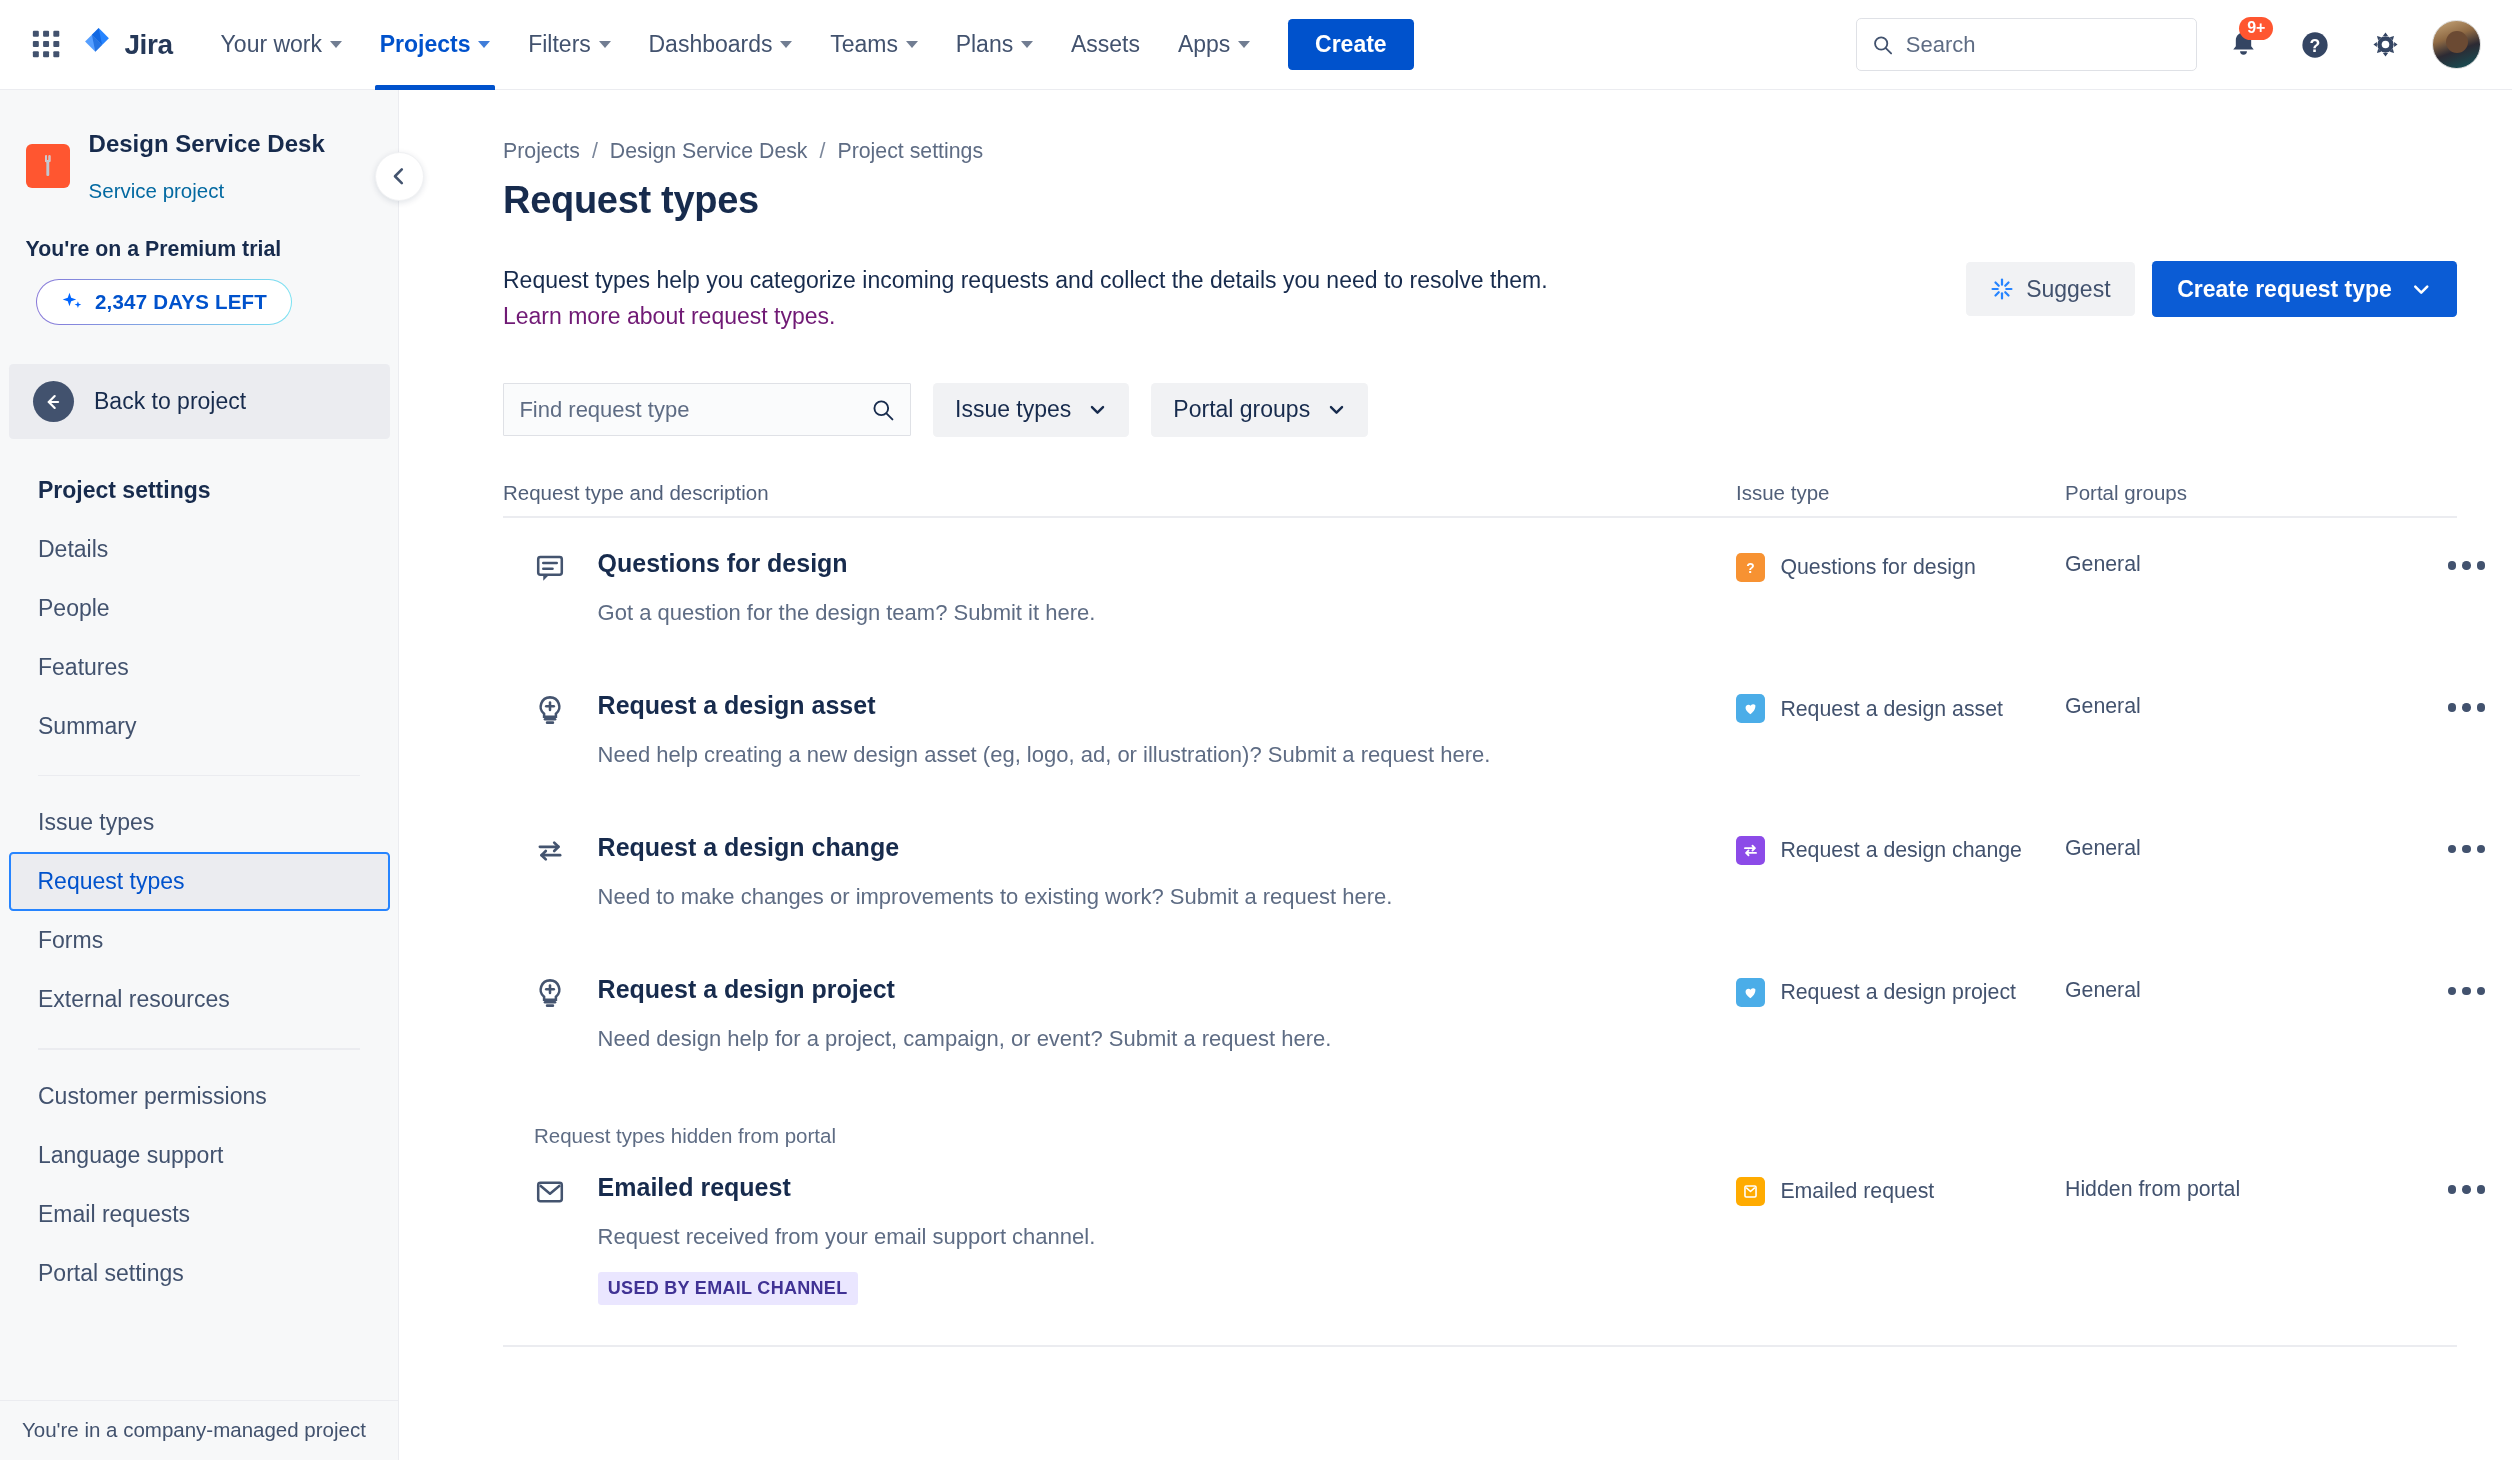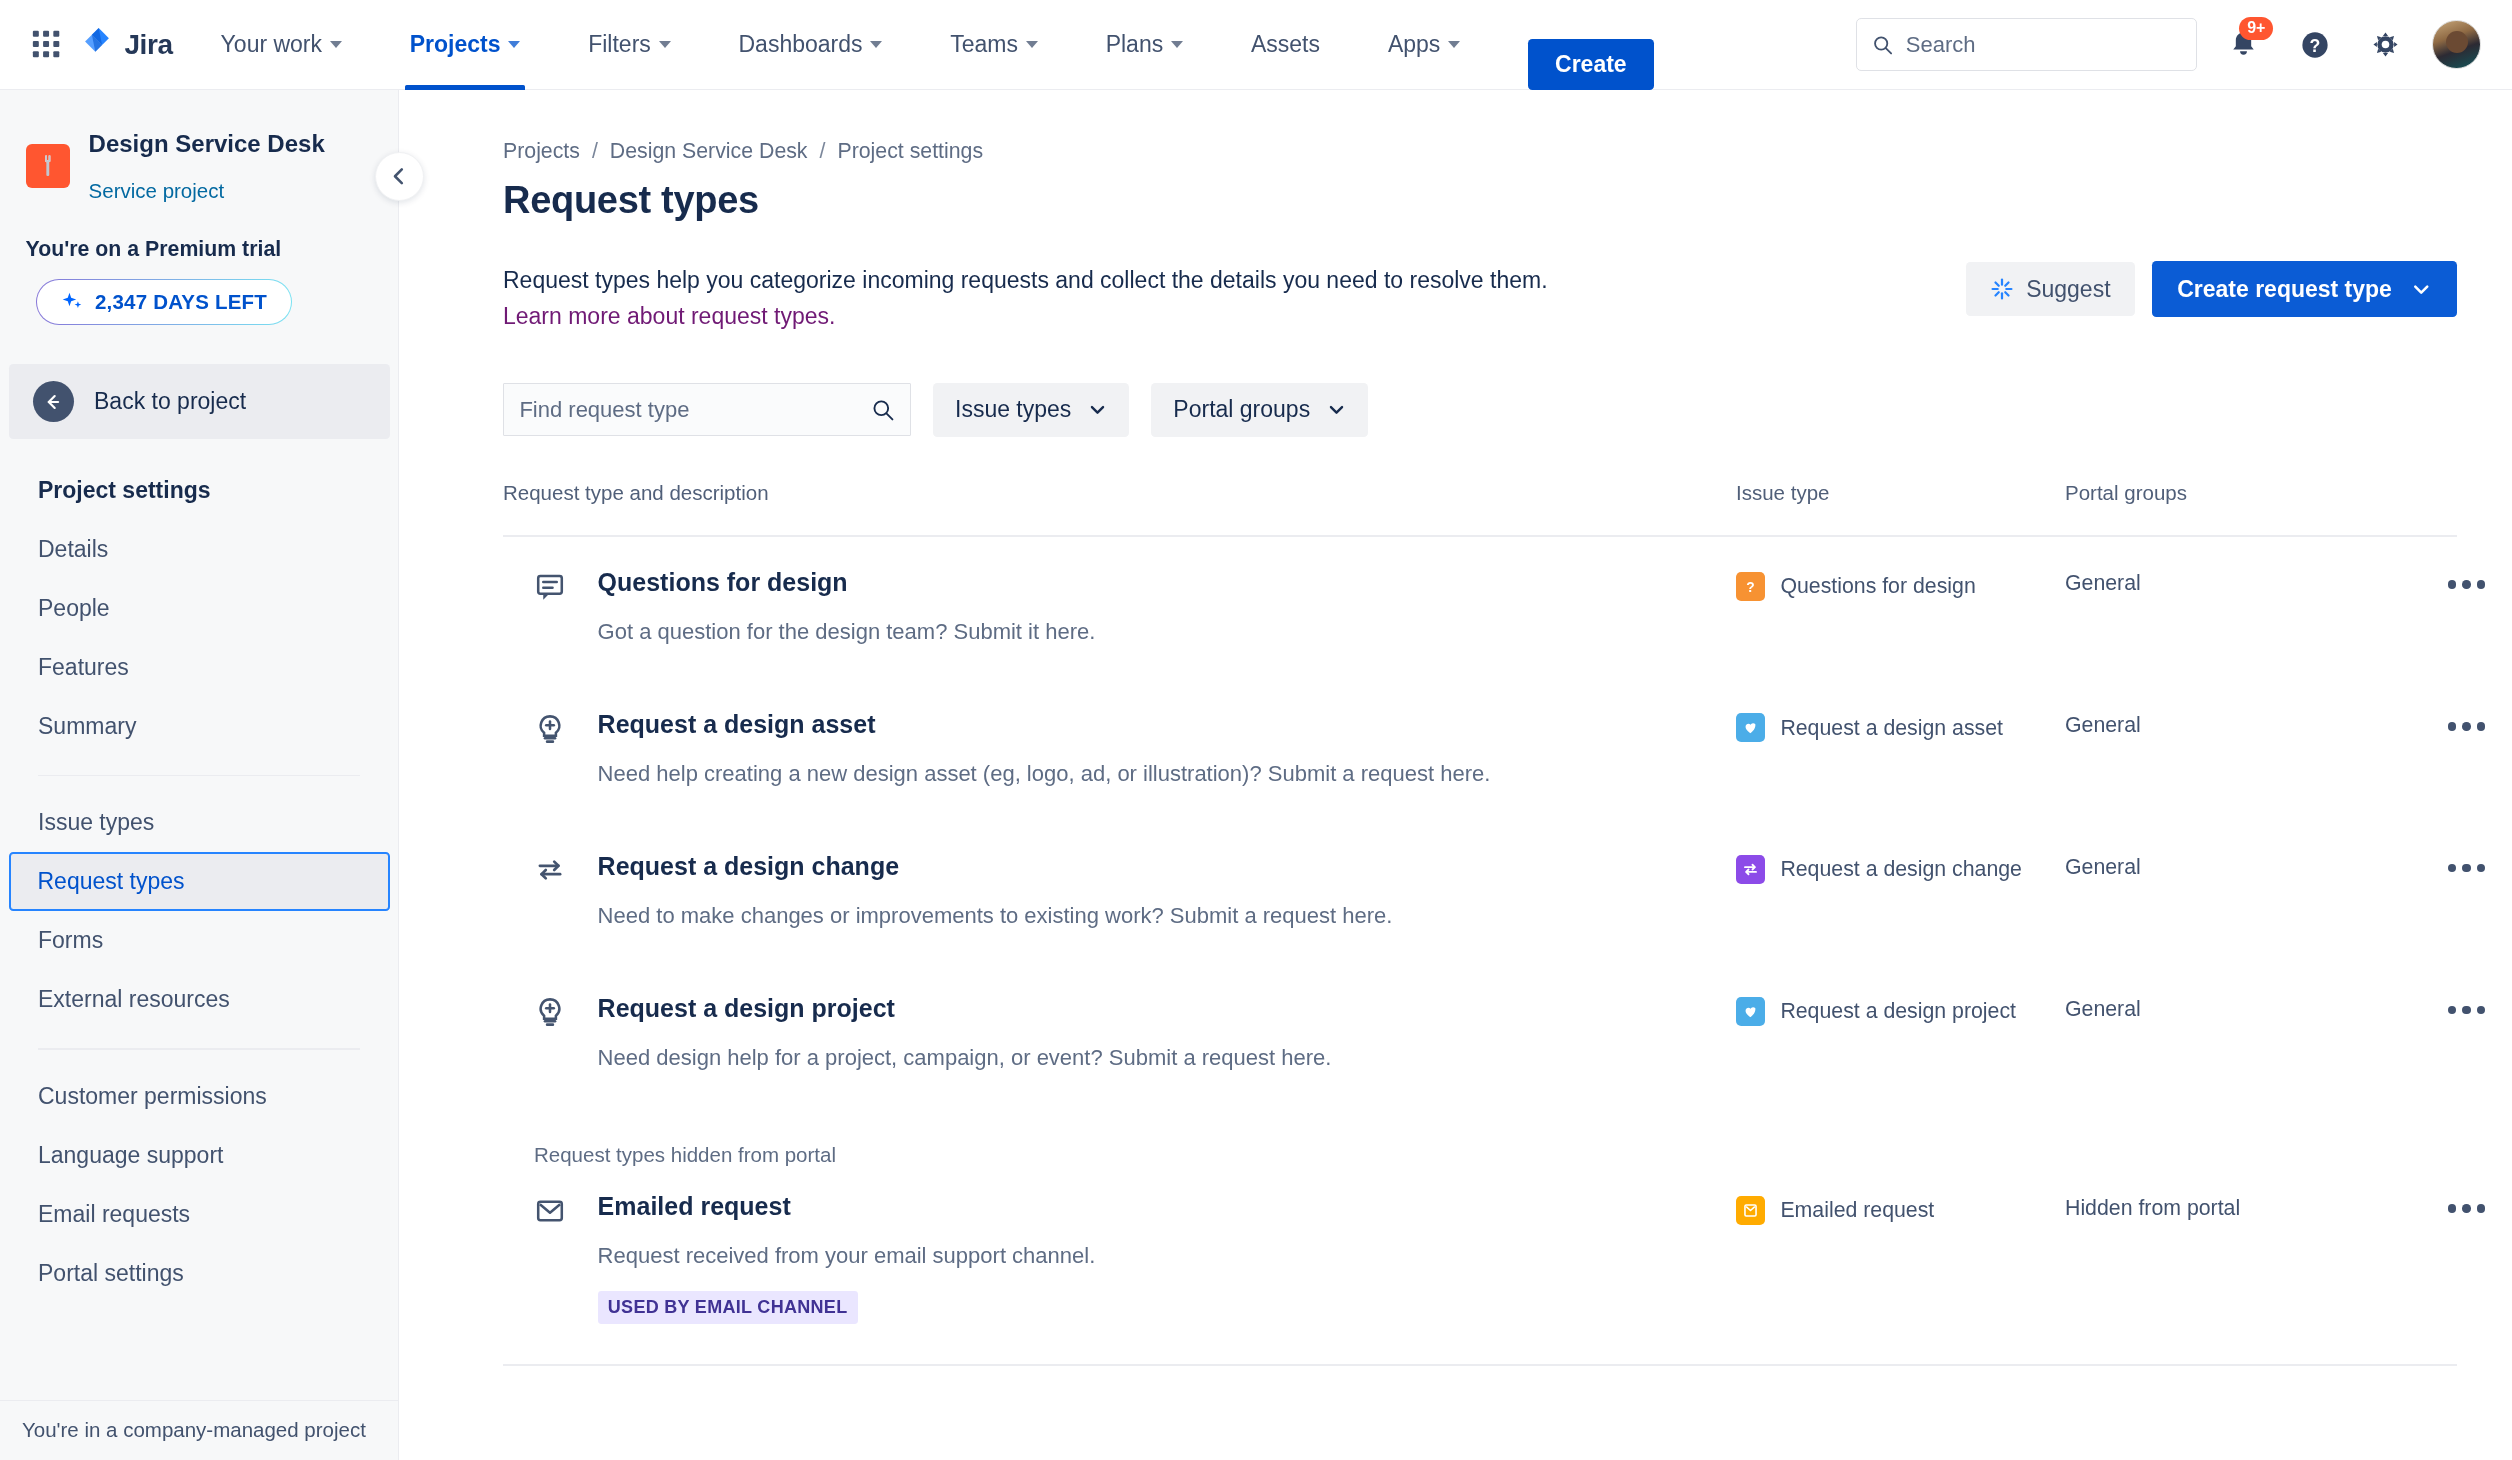--- a/index.html
+++ b/index.html
@@ -17,21 +17,21 @@
     width: 2512px; height: 90px;
     background: #fff;
     border-bottom: 1.7px solid #EBECF0;
     display: flex; align-items: center;
     padding: 0 31px 0 22px;
   }
   .appswitch { width: 48px; height: 48px; display:flex; align-items:center; justify-content:center; border-radius:5.1px; cursor:pointer;}
   .appswitch svg { display:block; }
   .jira-logo { display:flex; align-items:center; gap:10.2px; margin-left: 10.2px; cursor:pointer; }
   .jira-word { font-size: 28px; font-weight: 600; color:#253858; letter-spacing:-0.4px; }
-  .navitems { display:flex; align-items:flex-end; margin-left: 29px; height: 90px; gap: 30px; }
+  .navitems { display:flex; align-items:center; margin-left: 29px; height: 90px; }
   .navitem {
     display:flex; align-items:center; gap:7.7px;
     padding: 0 19px; height: 90px;
     font-size: 23px; color:#42526E; cursor:pointer;
     position: relative; white-space: nowrap;
   }
   .navitem.active { color:#0052CC; font-weight:600; }
   .navitem.active::after {
     content:""; position:absolute; bottom:0; left:14.5px; right:14.5px;
     height:4.3px; background:#0052CC; border-radius:1.7px 1.7px 0 0;
@@ -149,21 +149,21 @@
   .filter-btn {
     display:flex;align-items:center;gap:17px; background:#F1F2F4;border:none;cursor:pointer;
     padding: 13.7px 22px; border-radius:4.3px; font-size:23px;color:#172B4D;
     font-family:"Liberation Sans", sans-serif;
   }
 
   
   .table { margin: 44px 55px 0 102px; }
   .thead {
     display:flex; align-items:flex-end; font-size:20.5px; color:#505F79;
-    padding-bottom: 30px; border-bottom:2.6px solid #EBECF0;
+    padding-bottom: 11px; border-bottom:2.6px solid #EBECF0;
   }
   .col-a { flex: 0 0 1233px; }
   .col-b { flex: 0 0 329px; }
   .col-c { flex: 0 0 375px; }
   .col-d { flex: 1; }
   .trow { display:flex; padding: 31px 0 31px 0; }
   .rt-cell { display:flex; gap:25.6px; padding-left: 31px; }
   .rt-icon { width:38px; flex:none; padding-top:2.6px; }
   .rt-title { font-size:25px; font-weight:600; color:#172B4D; cursor:pointer; }
   .rt-desc { font-size:22px; color:#5E6C84; margin-top:19px; line-height:1.45; }

